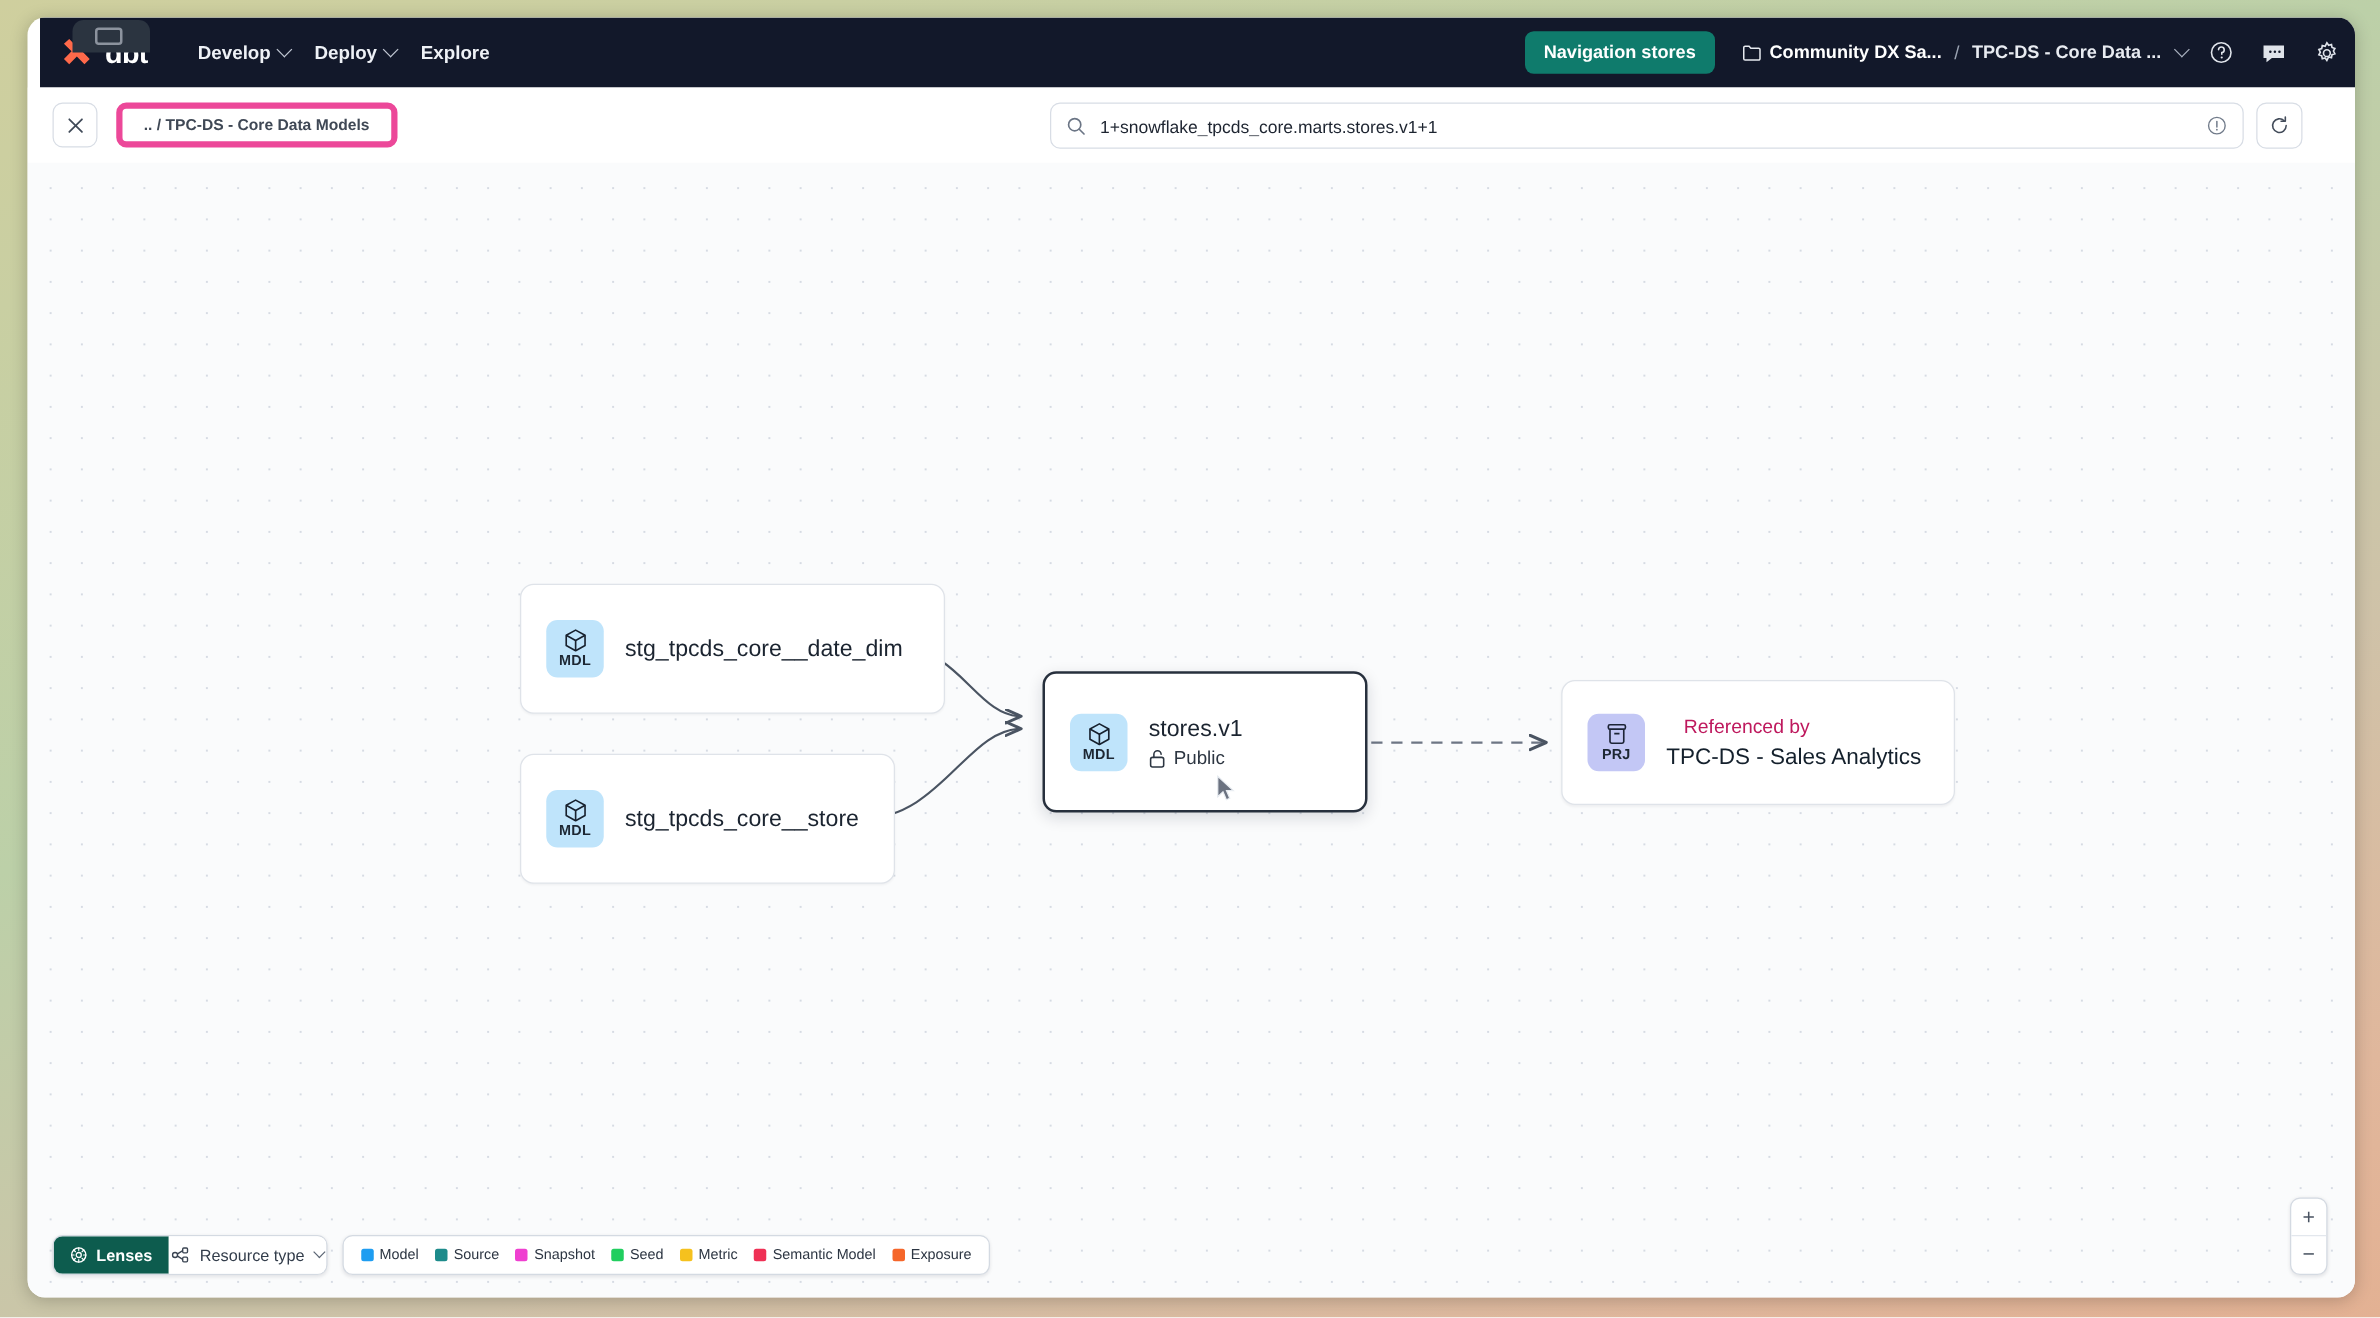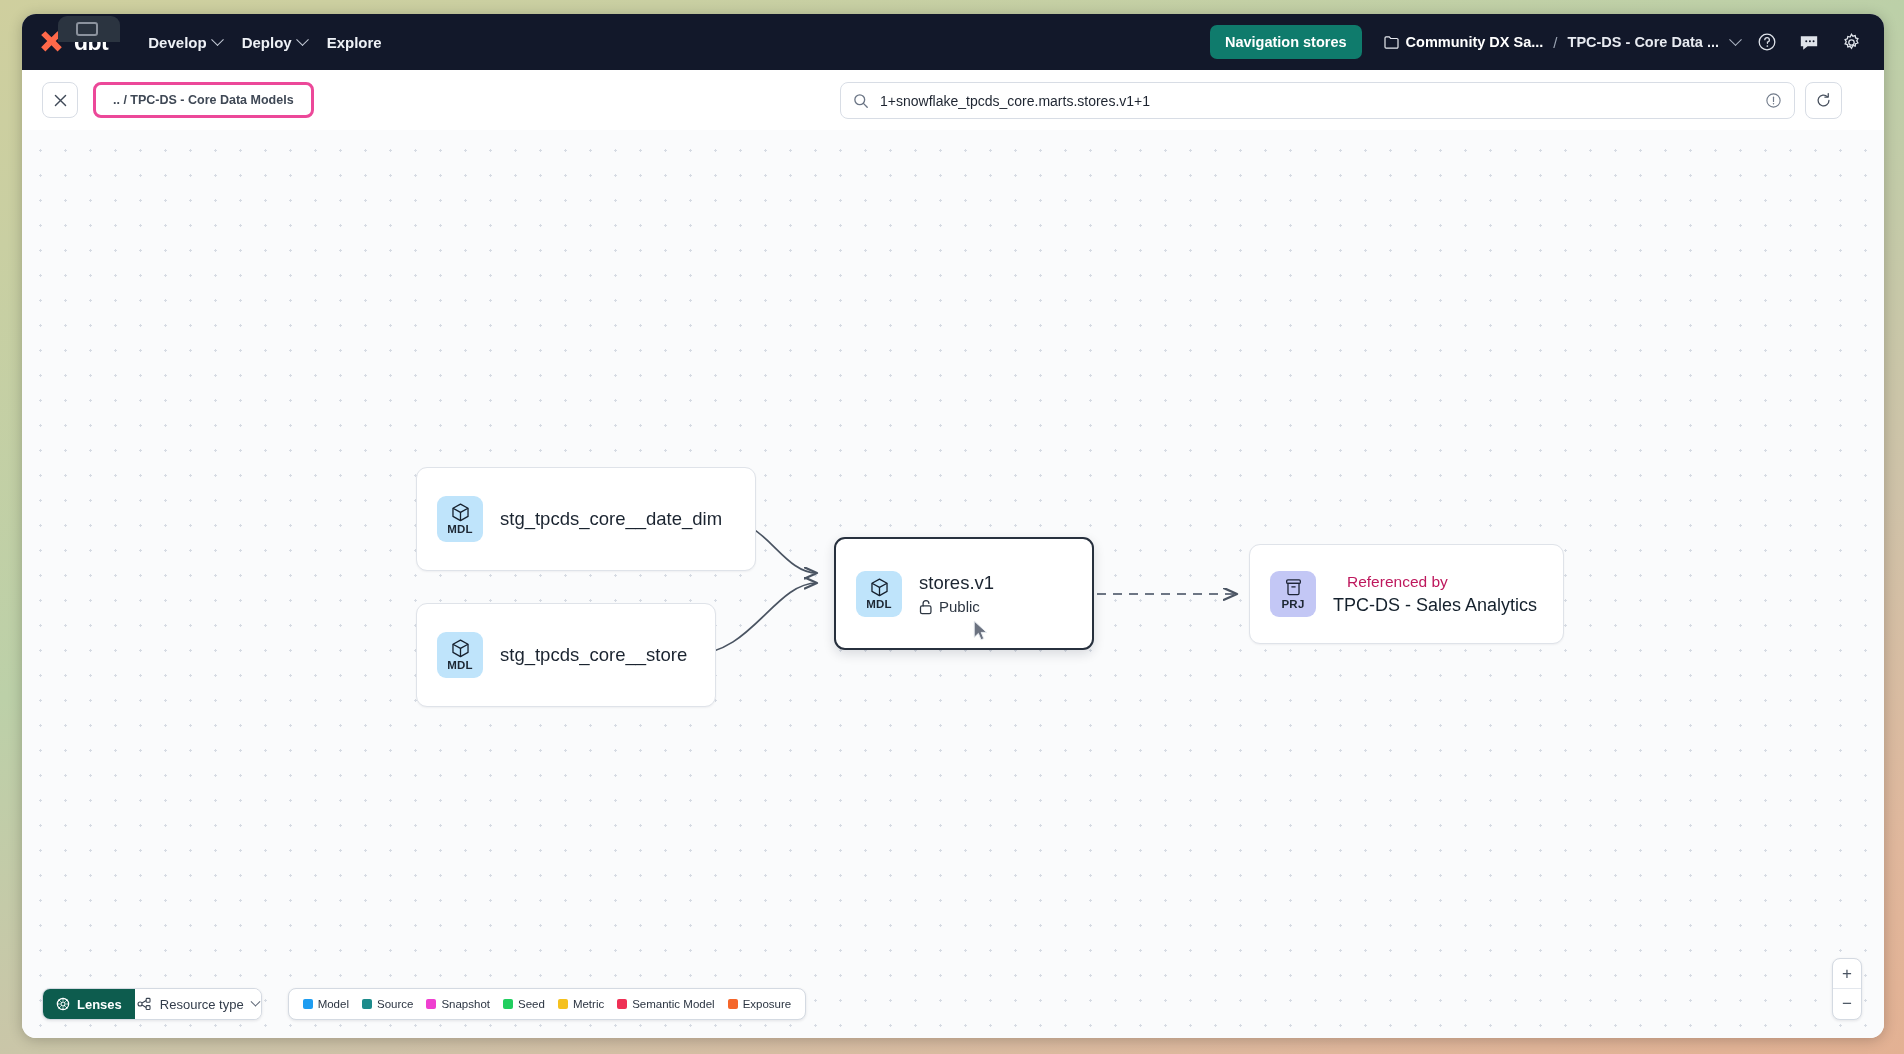--- a/index.html
+++ b/index.html
@@ -104,21 +104,21 @@
   .tb-btn-square {
     width: 36px; height: 36px;
     border: 1px solid #d8dde5; border-radius: 8px;
     background: #fff; cursor: pointer;
     display: flex; align-items: center; justify-content: center;
   }
 
   #scope-pill {
     margin-left: 15px;
     height: 36px;
-    border: 3px solid #ec4899; border-radius: 8px;
+    border: 5px solid #ec4899; border-radius: 8px;
     background: #fff; cursor: pointer;
     display: flex; align-items: center;
     padding: 0 17px;
     font-size: 12.5px; font-weight: 600; color: #3f4855;
     white-space: nowrap;
   }
 
   #searchwrap {
     position: absolute; left: 818px; top: 12px;
     width: 1002px; height: 37px;
@@ -187,21 +187,21 @@
   .node-sub {
     display: flex; align-items: center; gap: 6px;
     font-size: 15px; color: #2d3642;
   }
   .node-kicker { font-size: 15.5px; color: #be185d; margin-left: 14px; }
   .node-strong { font-size: 18px; color: #14202c; font-weight: 500; white-space: nowrap; }
 
   
   #bottombar {
     position: absolute; left: 20px; bottom: 18px;
-    display: flex; align-items: center; gap: 26px;
+    display: flex; align-items: center; gap: 12px;
     z-index: 4;
   }
   #lens-group {
     display: flex; align-items: stretch;
     height: 32px;
     border-radius: 8px; overflow: hidden;
     border: 1px solid #d4dae2;
     background: #fff;
     box-shadow: 0 1px 3px rgba(17,24,39,.1);
   }
@@ -246,21 +246,21 @@
 </head>
 <body>
 
 <div id="desktop">
   <div id="window">
 
     <div id="tab-nub">
       <div class="nub-glyph"></div>
     </div>
 
-    <div id="topnav" style="background: rgb(18, 24, 42);">
+    <div id="topnav" style="background: rgb(18, 24, 42); margin-left: 10px;">
 
       <div class="logo-wrap">
         <svg class="logo-x" viewBox="0 0 32 32">
           <path d="M4.5 4.5 L11 11 L4.5 17.5 L9 22 L15.5 15.5 L22 22 L26.5 17.5 L20 11 L26.5 4.5 L22 0.5 L15.5 7 L9 0.5 Z" transform="translate(1,4)" fill="#ff694a"></path>
         </svg>
         <span class="logo-text">dbt</span>
       </div>
 
       <div class="navlink">
         <span>Develop</span>

